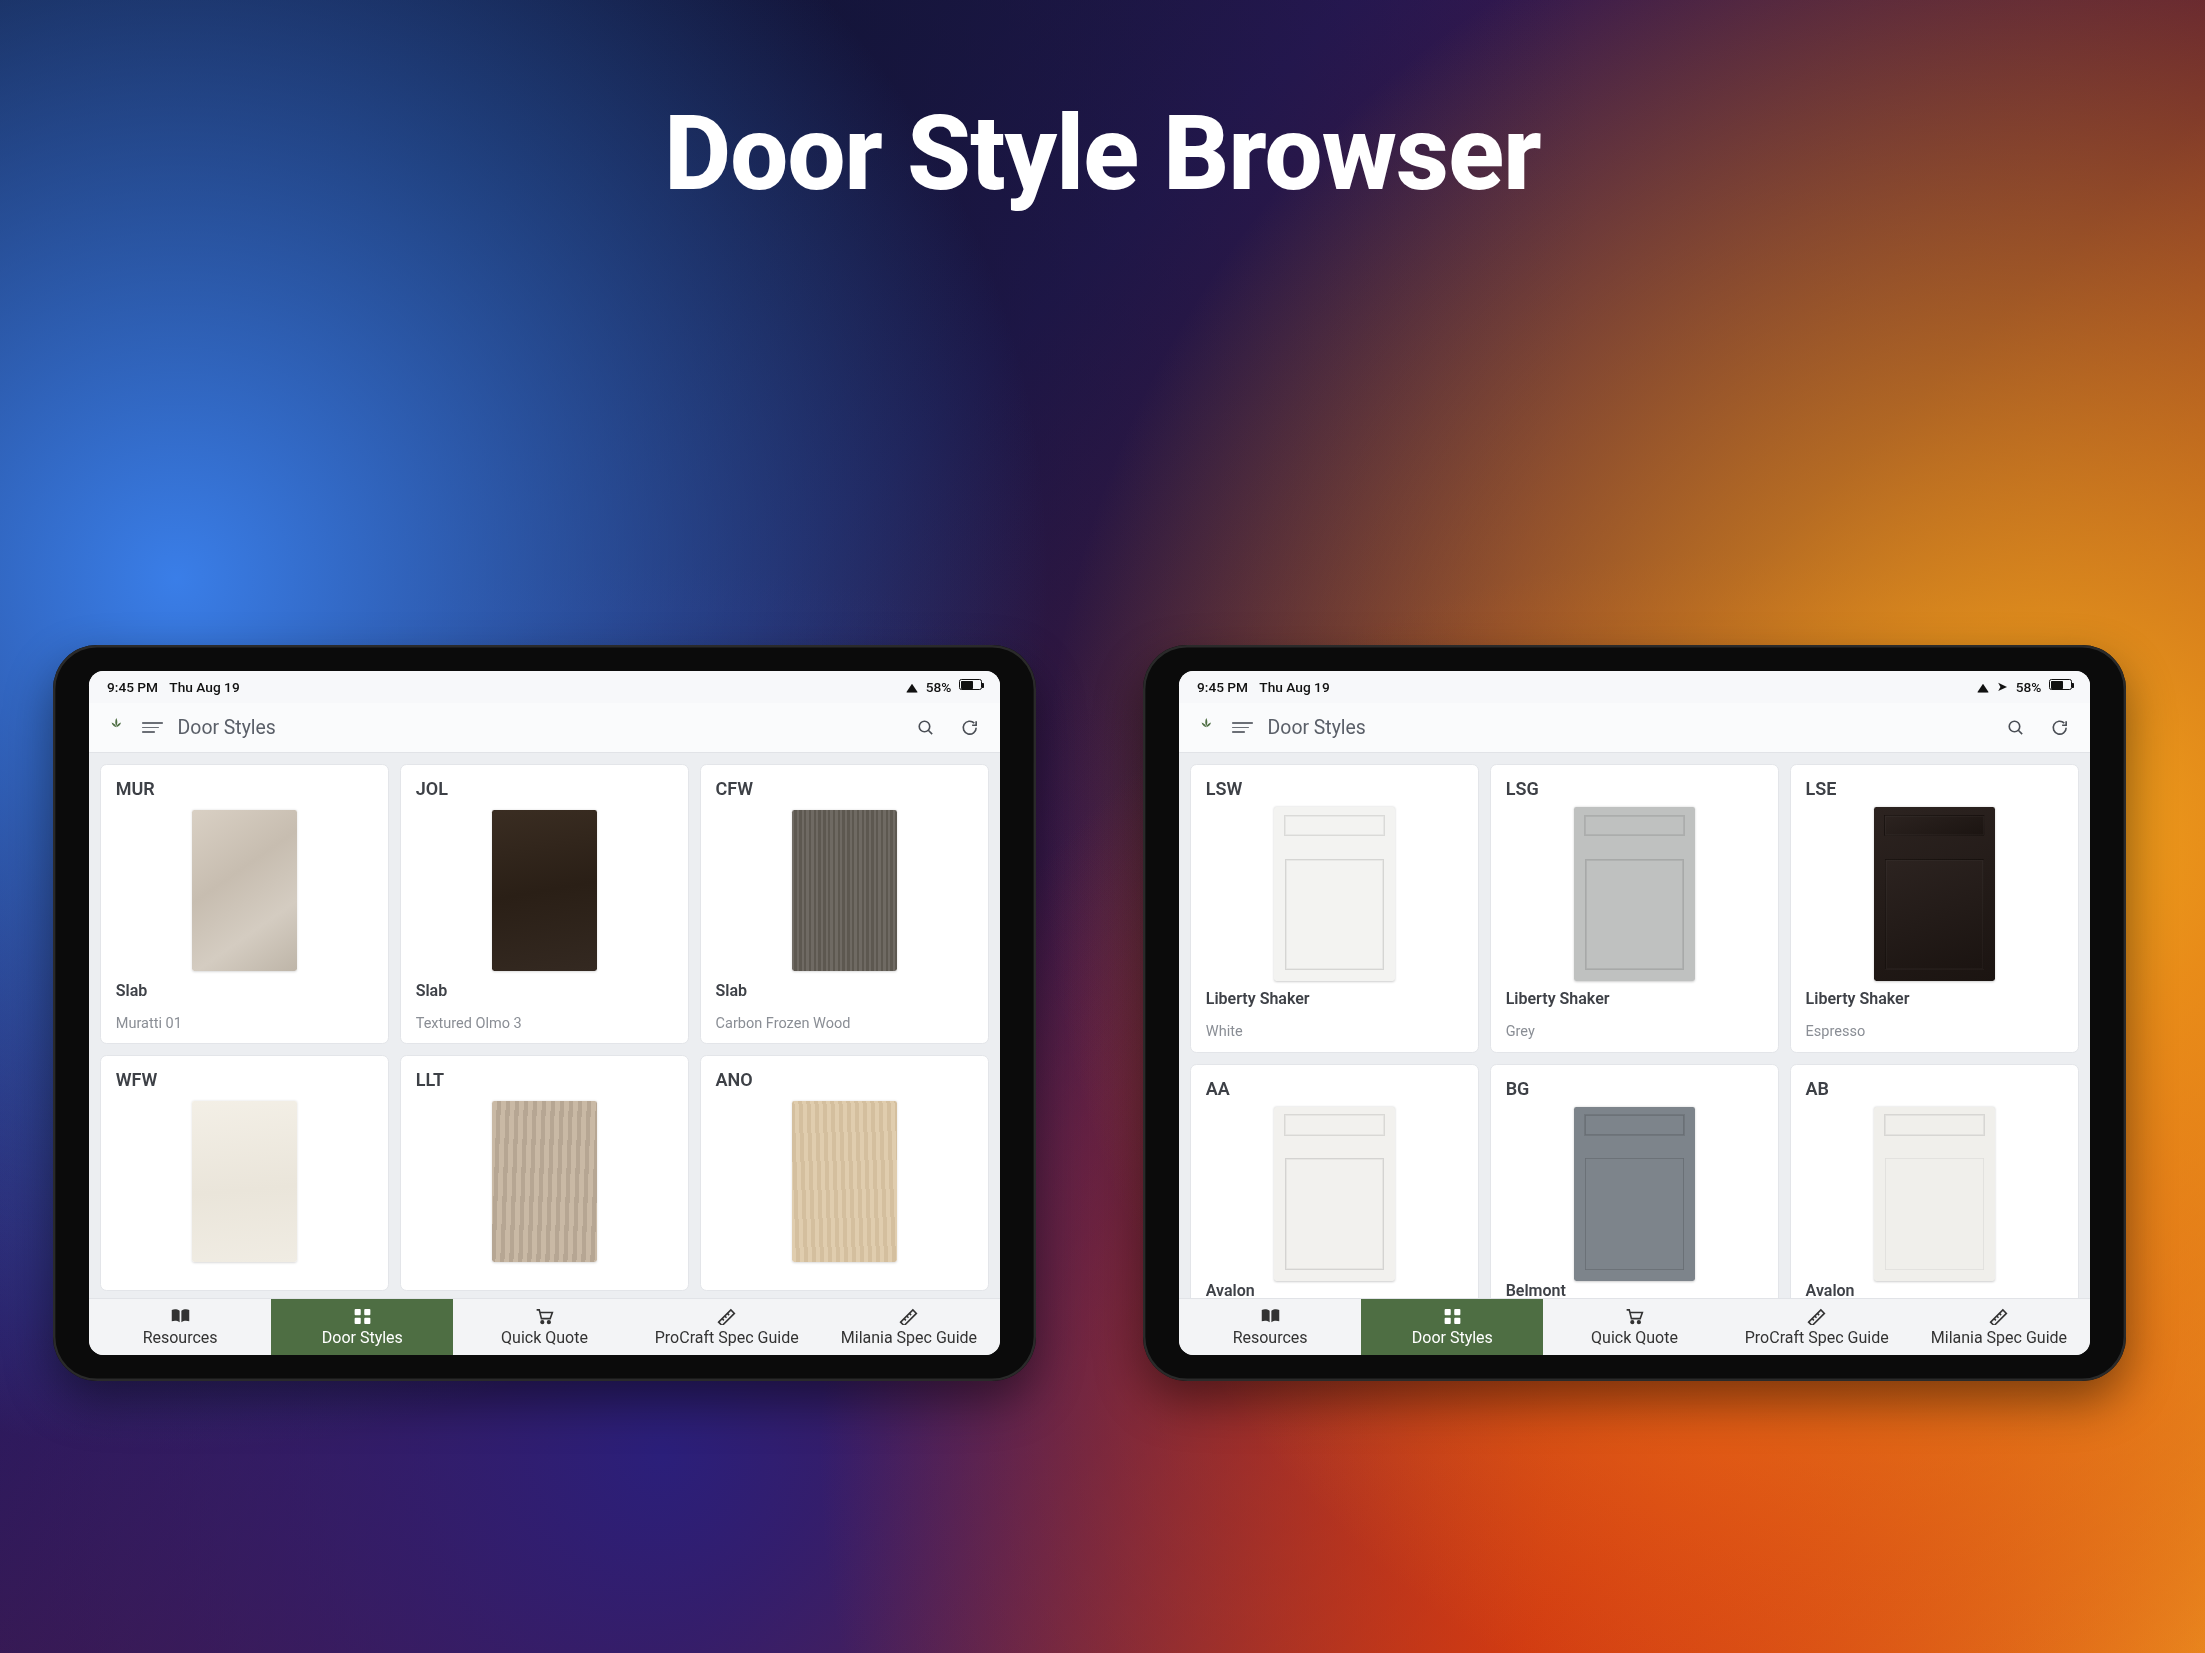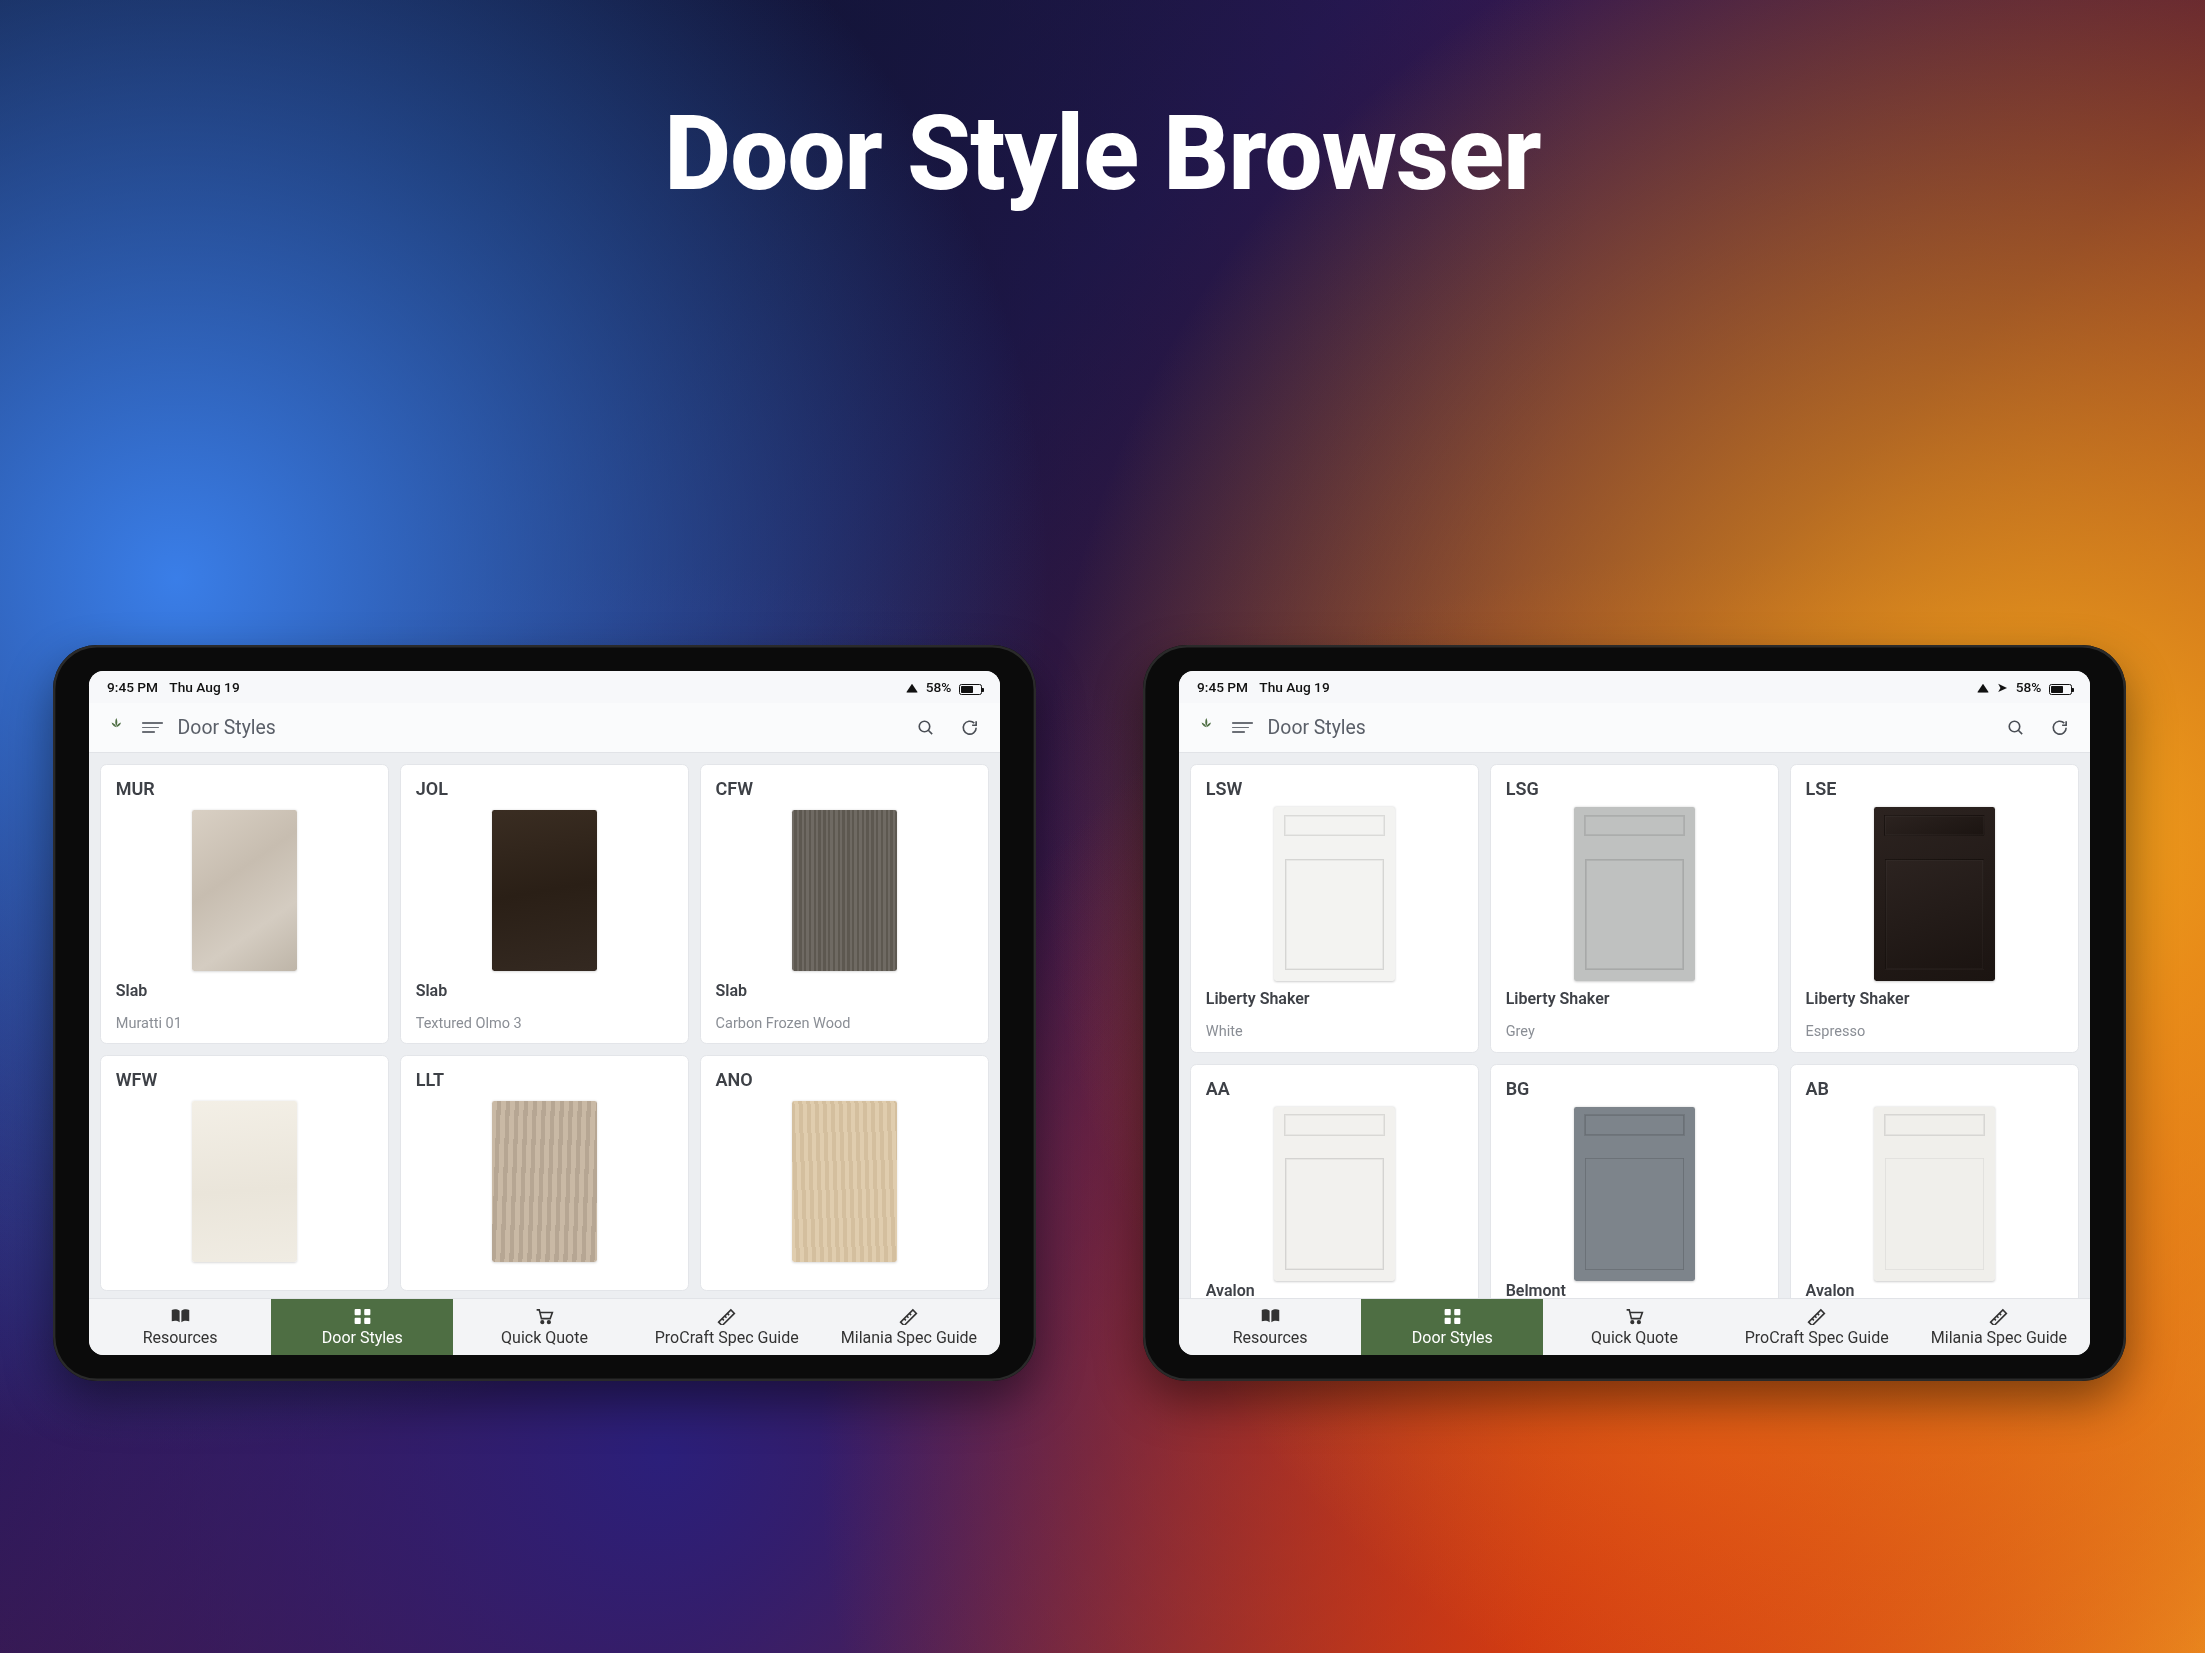--- a/index.html
+++ b/index.html
@@ -35,21 +35,21 @@
   .tablet.right { left:1143px; }
   .screen {
     position:absolute; left:36px; top:26px; right:36px; bottom:26px;
     background:#eceef1; border-radius:14.5px; overflow:hidden;
   }
   .status-bar {
     height:27.4px; display:flex; align-items:center; justify-content:space-between;
     padding:16px 18px; font-size:13.7px; color:#111; background:#f7f8fa; font-weight:500;
   }
   .status-left  { display:flex; gap:11.3px; }
-  .status-right { display:flex; gap:8px; align-items:flex-end; }
+  .status-right { display:flex; gap:8px; align-items:flex-start; }
   .wifi-ic::before { content:""; display:inline-block; width:0; height:0;
     border-left:6.5px solid transparent; border-right:6.5px solid transparent; border-bottom:9.7px solid #111;
     border-radius:1.6px; transform:translateY(0.8px); }
   .loc-ic { font-size:13px; }
   .batt-box { width:22.6px; height:11.3px; border:1.2px solid #111; border-radius:2.4px; position:relative; }
   .batt-box::after { content:""; position:absolute; right:-3.2px; top:2.8px; width:2.4px; height:4.8px; background:#111; border-radius:0 0.8px 0.8px 0; }
   .batt-fill { position:absolute; left:0.8px; top:0.8px; bottom:0.8px; width:58%; background:#111; border-radius:0.8px; }
 
   .app-bar {
     height:50px; background:#fafbfc; border-bottom:0.8px solid #e1e3e7;

